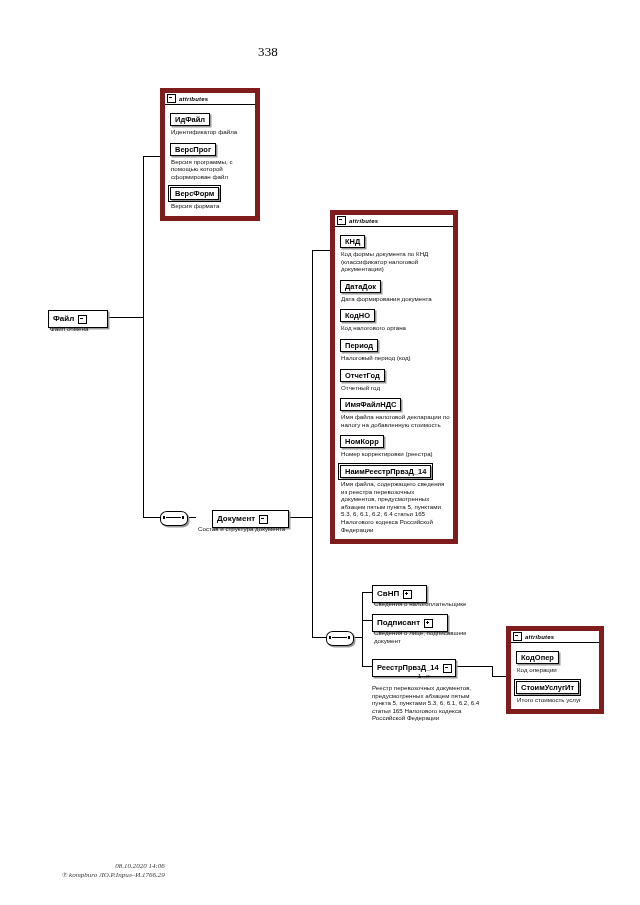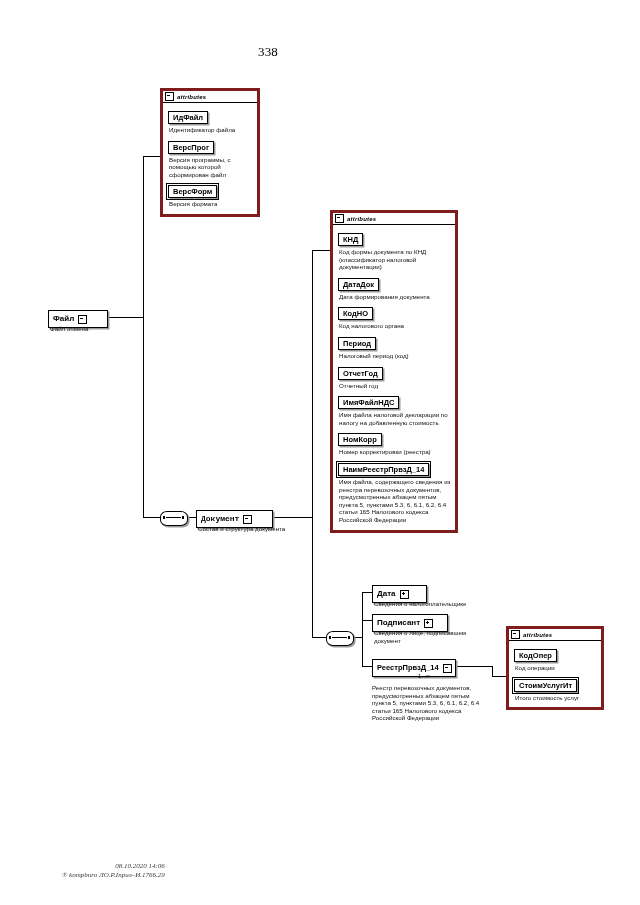--- a/index.html
+++ b/index.html
@@ -46,21 +46,21 @@
     position: absolute;
     top: 0; left: 0;
     width: 640px;
     height: 790px;
     overflow: visible;
   }
 
   
   .attr-panel {
     position: absolute;
-    border: 3px solid #7f1d1d;
+    border: 5px solid #7f1d1d;
     background: #fff;
     box-sizing: border-box;
   }
   .attr-header {
     position: relative;
     height: 11px;
     border-bottom: 1px solid #000;
     background: #fff;
     display: flex;
     align-items: center;
@@ -331,32 +331,32 @@
     <div class="node" style="left:48px; top:310px; width:60px;">
       <span class="nlabel">Файл</span>
       <span class="expander"></span>
     </div>
     <div class="node-caption" style="left:50px; top:325px; width:90px;">Файл обмена</div>
 
     <div class="seq" style="left:160px; top:511px;">
       <span class="dots"></span>
     </div>
 
-    <div class="node" style="left:196px; top:510px; width:77px;font-family:Liberation Mono, monospace;">
+    <div class="node" style="left:212px; top:510px; width:77px;">
       <span class="nlabel">Документ</span>
       <span class="expander"></span>
     </div>
     <div class="node-caption" style="left:198px; top:525px; width:120px;">Состав и структура документа</div>
 
     <div class="seq" style="left:326px; top:631px;">
       <span class="dots"></span>
     </div>
 
     <div class="node" style="left:372px; top:585px; width:55px;">
-      <span class="nlabel">Дата</span>
+      <span class="nlabel">СвНП</span>
       <span class="expander plus"></span>
     </div>
     <div class="node-caption" style="left:374px; top:600px; width:108px;">Сведения о налогоплательщике</div>
 
     <div class="node" style="left:372px; top:614px; width:76px;">
       <span class="nlabel">Подписант</span>
       <span class="expander plus"></span>
     </div>
     <div class="node-caption" style="left:374px; top:629px; width:108px;">Сведения о лице, подписавшем документ</div>
 

